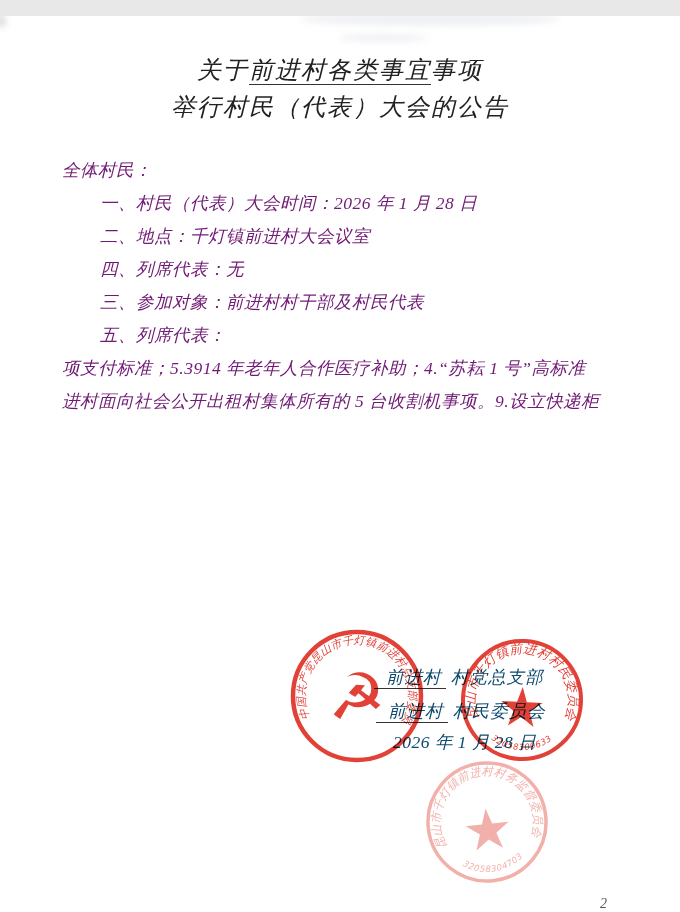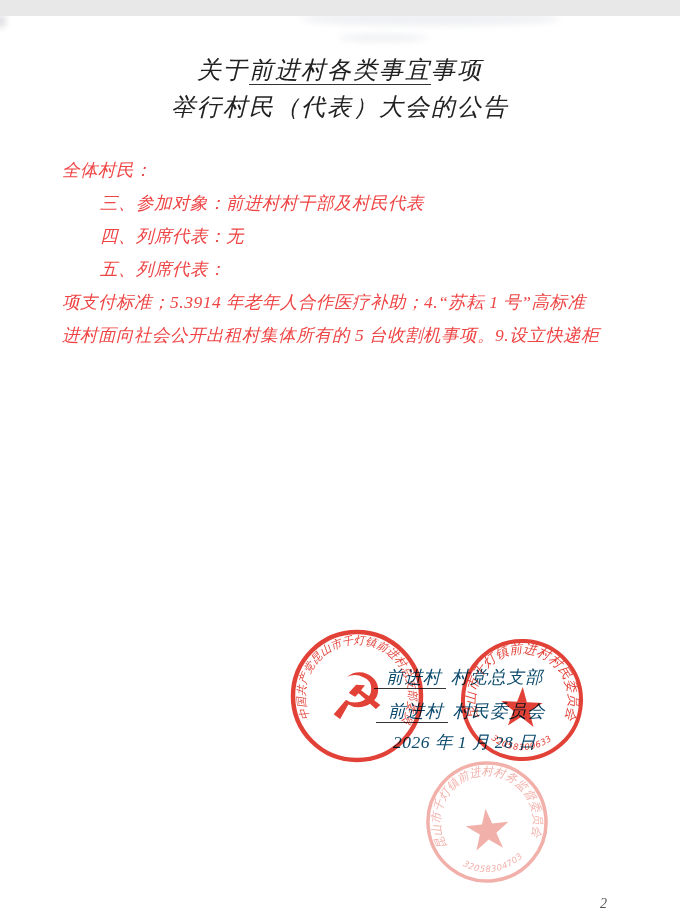--- a/index.html
+++ b/index.html
@@ -23,21 +23,21 @@
   .title{
     position:absolute;left:0;top:36px;width:100%;
     text-align:center;font-size:24px;line-height:37px;
     letter-spacing:2px;color:#222;white-space:nowrap;
   }
   .u{border-bottom:1.5px solid #333;padding-bottom:1px;}
 
   
   .body{
     position:absolute;left:62px;top:138px;width:558px;
-    font-size:17.5px;line-height:33px;color:#ef4444;
+    font-size:17.5px;line-height:33px;color:#701a75;
   }
   .line{height:33px;white-space:nowrap;letter-spacing:0.5px;}
   .indent-item{padding-left:38px;}
   .indent-para{padding-left:71px;}
 
   
   .sig{position:absolute;font-size:17.5px;color:#0c4a6e;white-space:nowrap;letter-spacing:1px;}
   .sig1{left:374px;top:649px;}
   .sig2{left:376px;top:683px;}
   .sigdate{left:393px;top:714px;letter-spacing:0.5px;}
@@ -62,22 +62,24 @@
   <div class="artifact art2"></div>
   <div class="artifact art3"></div>
 
   <div class="title">
     <div><span>关于</span><span class="u">前进村各类事宜</span><span>事项</span></div>
     <div>举行村民（代表）大会的公告</div>
   </div>
 
   <div class="body">
     <div class="line">全体村民：</div>
+    <div class="line indent-item">一、村民（代表）大会时间：2026 年 1 月 28 日</div>
+    <div class="line indent-item">二、地点：千灯镇前进村大会议室</div>
+    <div class="line indent-item">四、列席代表：无</div>
     <div class="line indent-item">三、参加对象：前进村村干部及村民代表</div>
-    <div class="line indent-item">四、列席代表：无</div>
     <div class="line indent-item">五、列席代表：</div>
     <div class="line">项支付标准；5.3914 年老年人合作医疗补助；4.“苏耘 1 号”高标准</div>
     <div class="line">进村面向社会公开出租村集体所有的 5 台收割机事项。9.设立快递柜</div>
   </div>
 
   <div class="sig sig1"><span class="u">前进村</span><span> 村党总支部</span></div>
   <div class="sig sig2"><span class="u">前进村</span><span> 村民委员会</span></div>
   <div class="sig sigdate">2026 年 1 月 28 日</div>
 
   <svg class="seal seal-party" width="170" height="170" viewBox="-85 -85 170 170">

